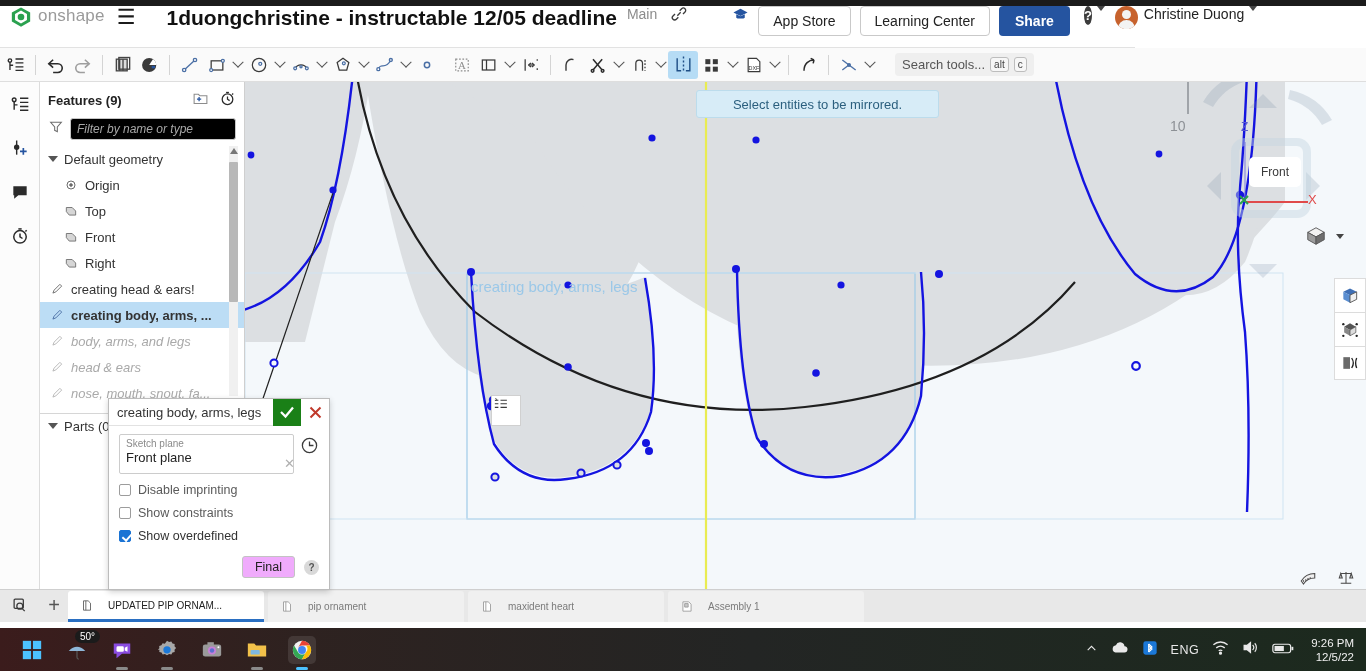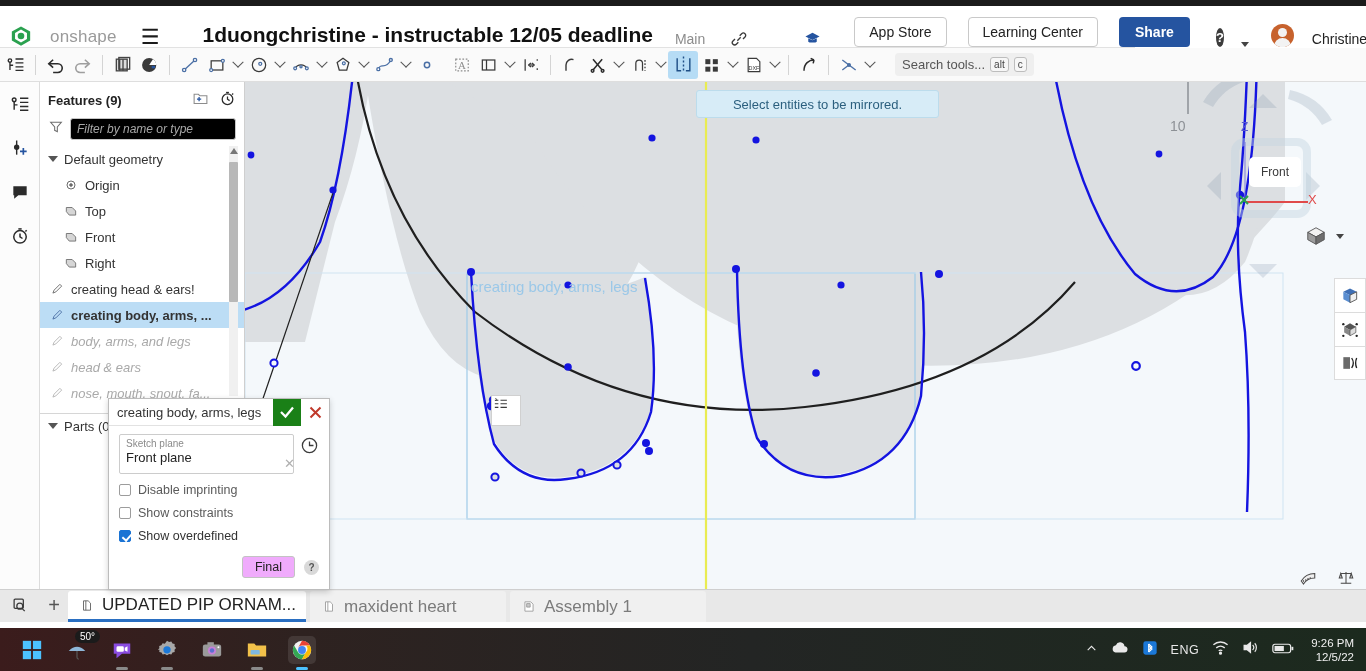--- a/index.html
+++ b/index.html
@@ -11,21 +11,21 @@
   }
   #app { position: relative; width: 1366px; height: 671px; }
 
   
   .topstrip { position:absolute; top:0; left:0; width:1366px; height:6px; background:#1b1b1b; }
 
   
   .header {
     position:absolute; top:6px; left:0; width:1135px; height:42px;
     background:#fff; border-bottom:1px solid #e2e2e2;
-    display:flex; align-items:flex-end; padding:0 10px;gap:12px;
+    display:flex; align-items:flex-start; padding:0 10px;
   }
   .logo-mark { width:22px; height:22px; margin-right:6px; flex:none; }
   .logo-text { font-size:17px; color:#9a9a9a; letter-spacing:.2px; margin-right:12px; }
   .burger { font-size:21px; color:#1b1b1b; margin-right:12px; cursor:pointer; line-height:1; }
   .doc-title { font-size:21px; font-weight:bold; color:#111; white-space:nowrap;margin-left:19px; }
   .doc-branch { font-size:14px; color:#8c8c8c; margin-left:10px; }
   .hdr-icon { margin-left:14px; color:#333; font-size:15px; display:flex; align-items:center; }
   .spacer { flex:1 1 auto; }
   .btn-outline {
     border:1px solid #c9c9c9; background:#fff; color:#222; font-size:14px;
@@ -161,22 +161,22 @@
             display:flex;align-items:center;justify-content:center;cursor:pointer;}
 
   
   .tabbar { position:absolute; top:589px; left:0; width:1366px; height:33px; background:#e8e8e8;
             border-top:1px solid #cfcfcf; display:flex; align-items:flex-end; }
   .tabbar-lead { width:40px;height:33px;display:flex;align-items:center;justify-content:center;cursor:pointer;}
   .tab-plus { width:28px;height:33px;display:flex;align-items:center;justify-content:center;
               font-size:20px;color:#555;cursor:pointer; }
   .tab {
     height:31px; min-width:196px; background:#f0f0f0; margin-right:4px;
-    display:flex; align-items:center; padding:0 10px; font-size:17px; color:#7b7b7b;
-    border-radius:3px 3px 0 0; cursor:pointer; white-space:nowrap;
+    display:flex; align-items:center; padding:0 10px; font-size:10px; color:#7b7b7b;
+    border-radius:3px 3px 0 0; cursor:pointer; white-space:nowrap;gap:6px;
   }
   .tab.active { background:#fff; color:#222; border-bottom:3px solid #2a6fc2; }
   .tab .ic { margin-right:6px; }
 
   
   .taskbar { position:absolute; top:628px; left:0; width:1366px; height:45px;
              background:linear-gradient(90deg,#3b1c1c 0%,#2e2220 22%,#232524 55%,#1c2a1e 100%); }
   .tb-left { position:absolute; left:18px; top:0; height:43px; display:flex; align-items:center; gap:17px; }
   .tb-app { width:28px;height:28px;display:flex;align-items:center;justify-content:center;position:relative;cursor:pointer;}
   .tb-app.open::after{content:"";position:absolute;bottom:-6px;left:8px;width:12px;height:3px;border-radius:2px;background:#8a8a8a;}
@@ -788,20 +788,29 @@
       </span>
       <span>UPDATED PIP ORNAM...</span>
     </div>
     <div class="tab">
       <span class="ic">
         <svg width="14" height="15" viewBox="0 0 24 24" fill="none" stroke="#9a9a9a" stroke-width="1.5">
           <path d="M6 4 H14 L18 8 V20 H6 Z" fill="#fff"></path>
             <line x1="10" y1="4" x2="10" y2="20"></line>
         </svg>
       </span>
+      <span>pip ornament</span>
+    </div>
+    <div class="tab">
+      <span class="ic">
+        <svg width="14" height="15" viewBox="0 0 24 24" fill="none" stroke="#9a9a9a" stroke-width="1.5">
+          <path d="M6 4 H14 L18 8 V20 H6 Z" fill="#fff"></path>
+            <line x1="10" y1="4" x2="10" y2="20"></line>
+        </svg>
+      </span>
       <span>maxident heart</span>
     </div>
     <div class="tab">
       <span class="ic">
         <svg width="14" height="15" viewBox="0 0 24 24" fill="none" stroke="#9a9a9a" stroke-width="1.5">
           <path d="M5 4 H15 L19 8 V20 H5 Z" fill="#fff"></path>
             <path d="M8 7 H14 V13 H8 Z" fill="#c9c9c9"></path>
         </svg>
       </span>
       <span>Assembly 1</span>

